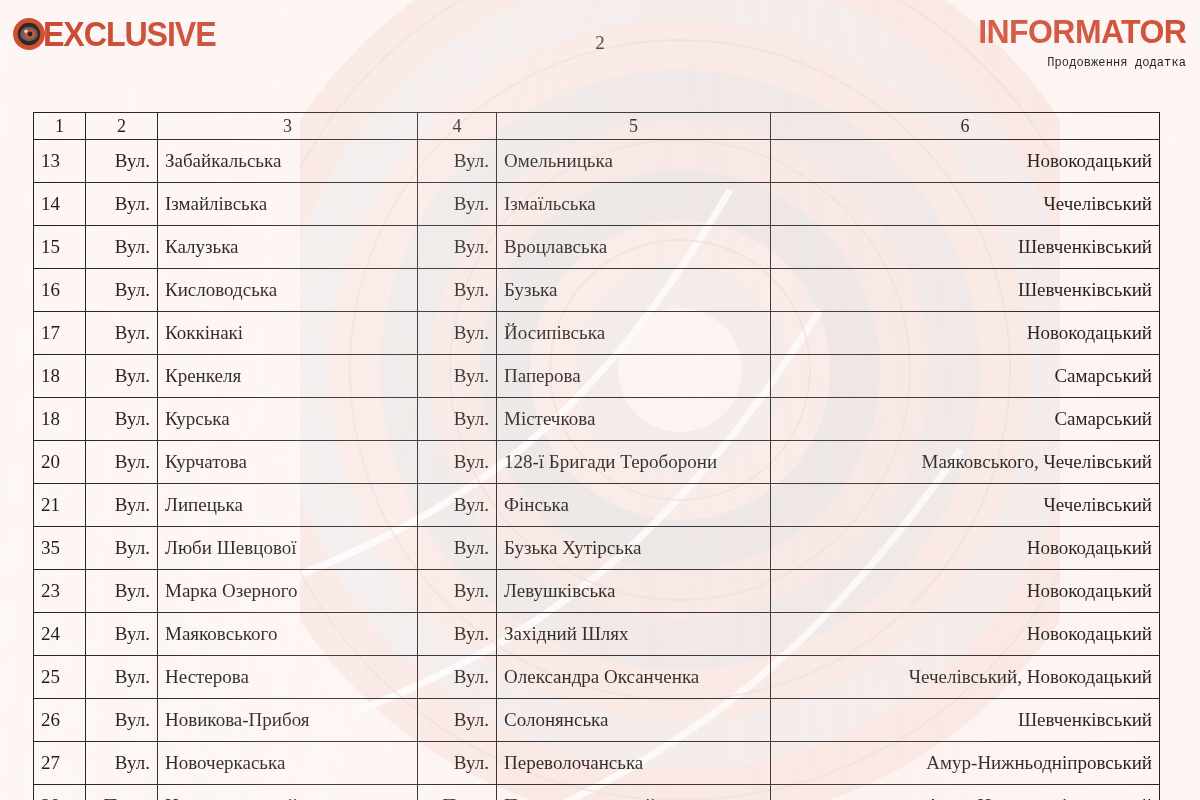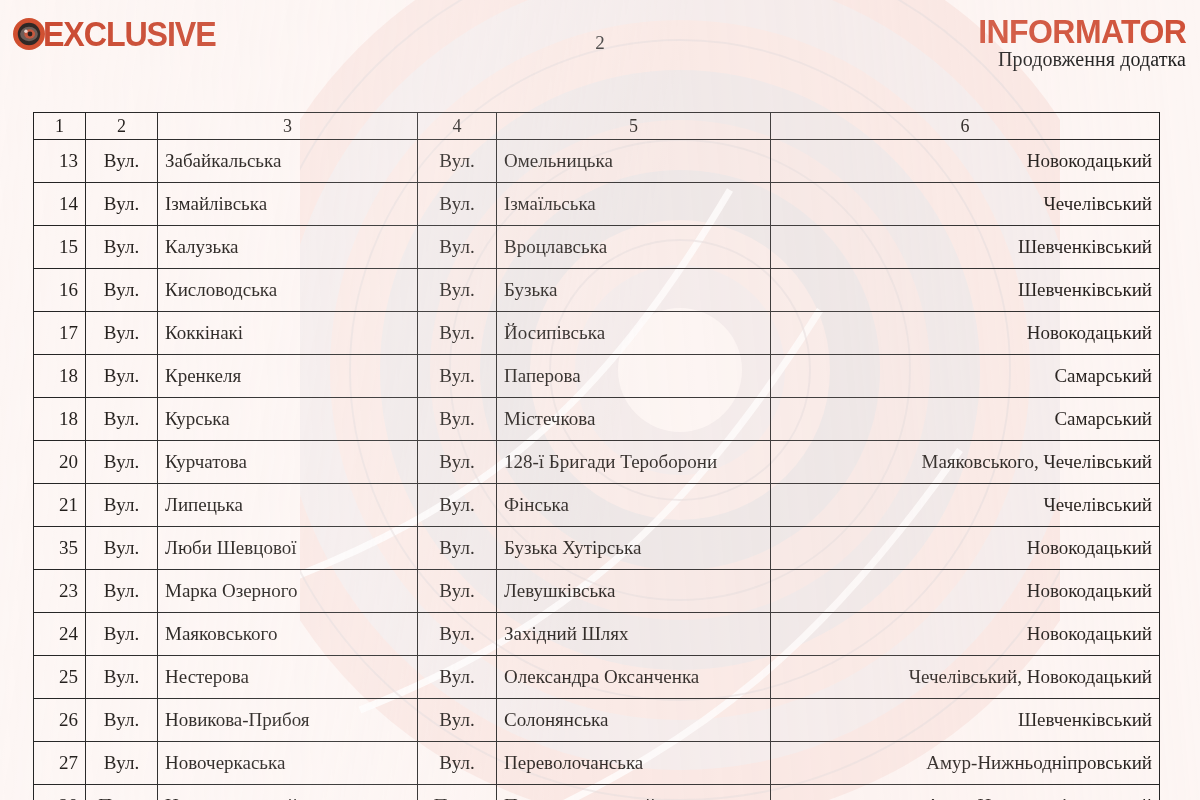--- a/index.html
+++ b/index.html
@@ -80,24 +80,25 @@
     font-family: "Liberation Sans", "DejaVu Sans", sans-serif;
     font-weight: 700;
     font-size: 34px;
     letter-spacing: -0.6px;
     color: #cf5038;
     line-height: 1;
     transform: scaleX(0.94);
     transform-origin: right center;
   }
   .brand-right .subtitle {
-    margin-top: 0;
-    font-size: 20px;
+    margin-top: 8px;
+    font-size: 12px;
     color: #1c1c1c;
     letter-spacing: 0.1px;
+    font-family: Liberation Mono, monospace;
   }
 
   
   .table-wrap {
     position: absolute;
     left: 33px;
     top: 112px;
     width: 1126px;
   }
   table.grid {
@@ -117,22 +118,22 @@
   table.grid thead th {
     height: 26px;
     text-align: center;
     font-size: 18px;
     padding: 0 2px;
   }
   table.grid tbody td {
     height: 40px;
     padding: 1px 7px;
   }
-  td.c-num { text-align: right; padding: 1px 2px; }
-  td.c-type { text-align: center; padding-left: 6px; }
+  td.c-num { text-align: left; padding: 1px 2px; }
+  td.c-type { text-align: right; padding-left: 6px; }
   td.c-name { text-align: left; padding-left: 10px; }
   td.c-dist { text-align: right; padding-left: 10px; }
 
   
   col.w1 { width: 52px; }
   col.w2 { width: 72px; }
   col.w3 { width: 260px; }
   col.w4 { width: 79px; }
   col.w5 { width: 274px; }
   col.w6 { width: 389px; }

